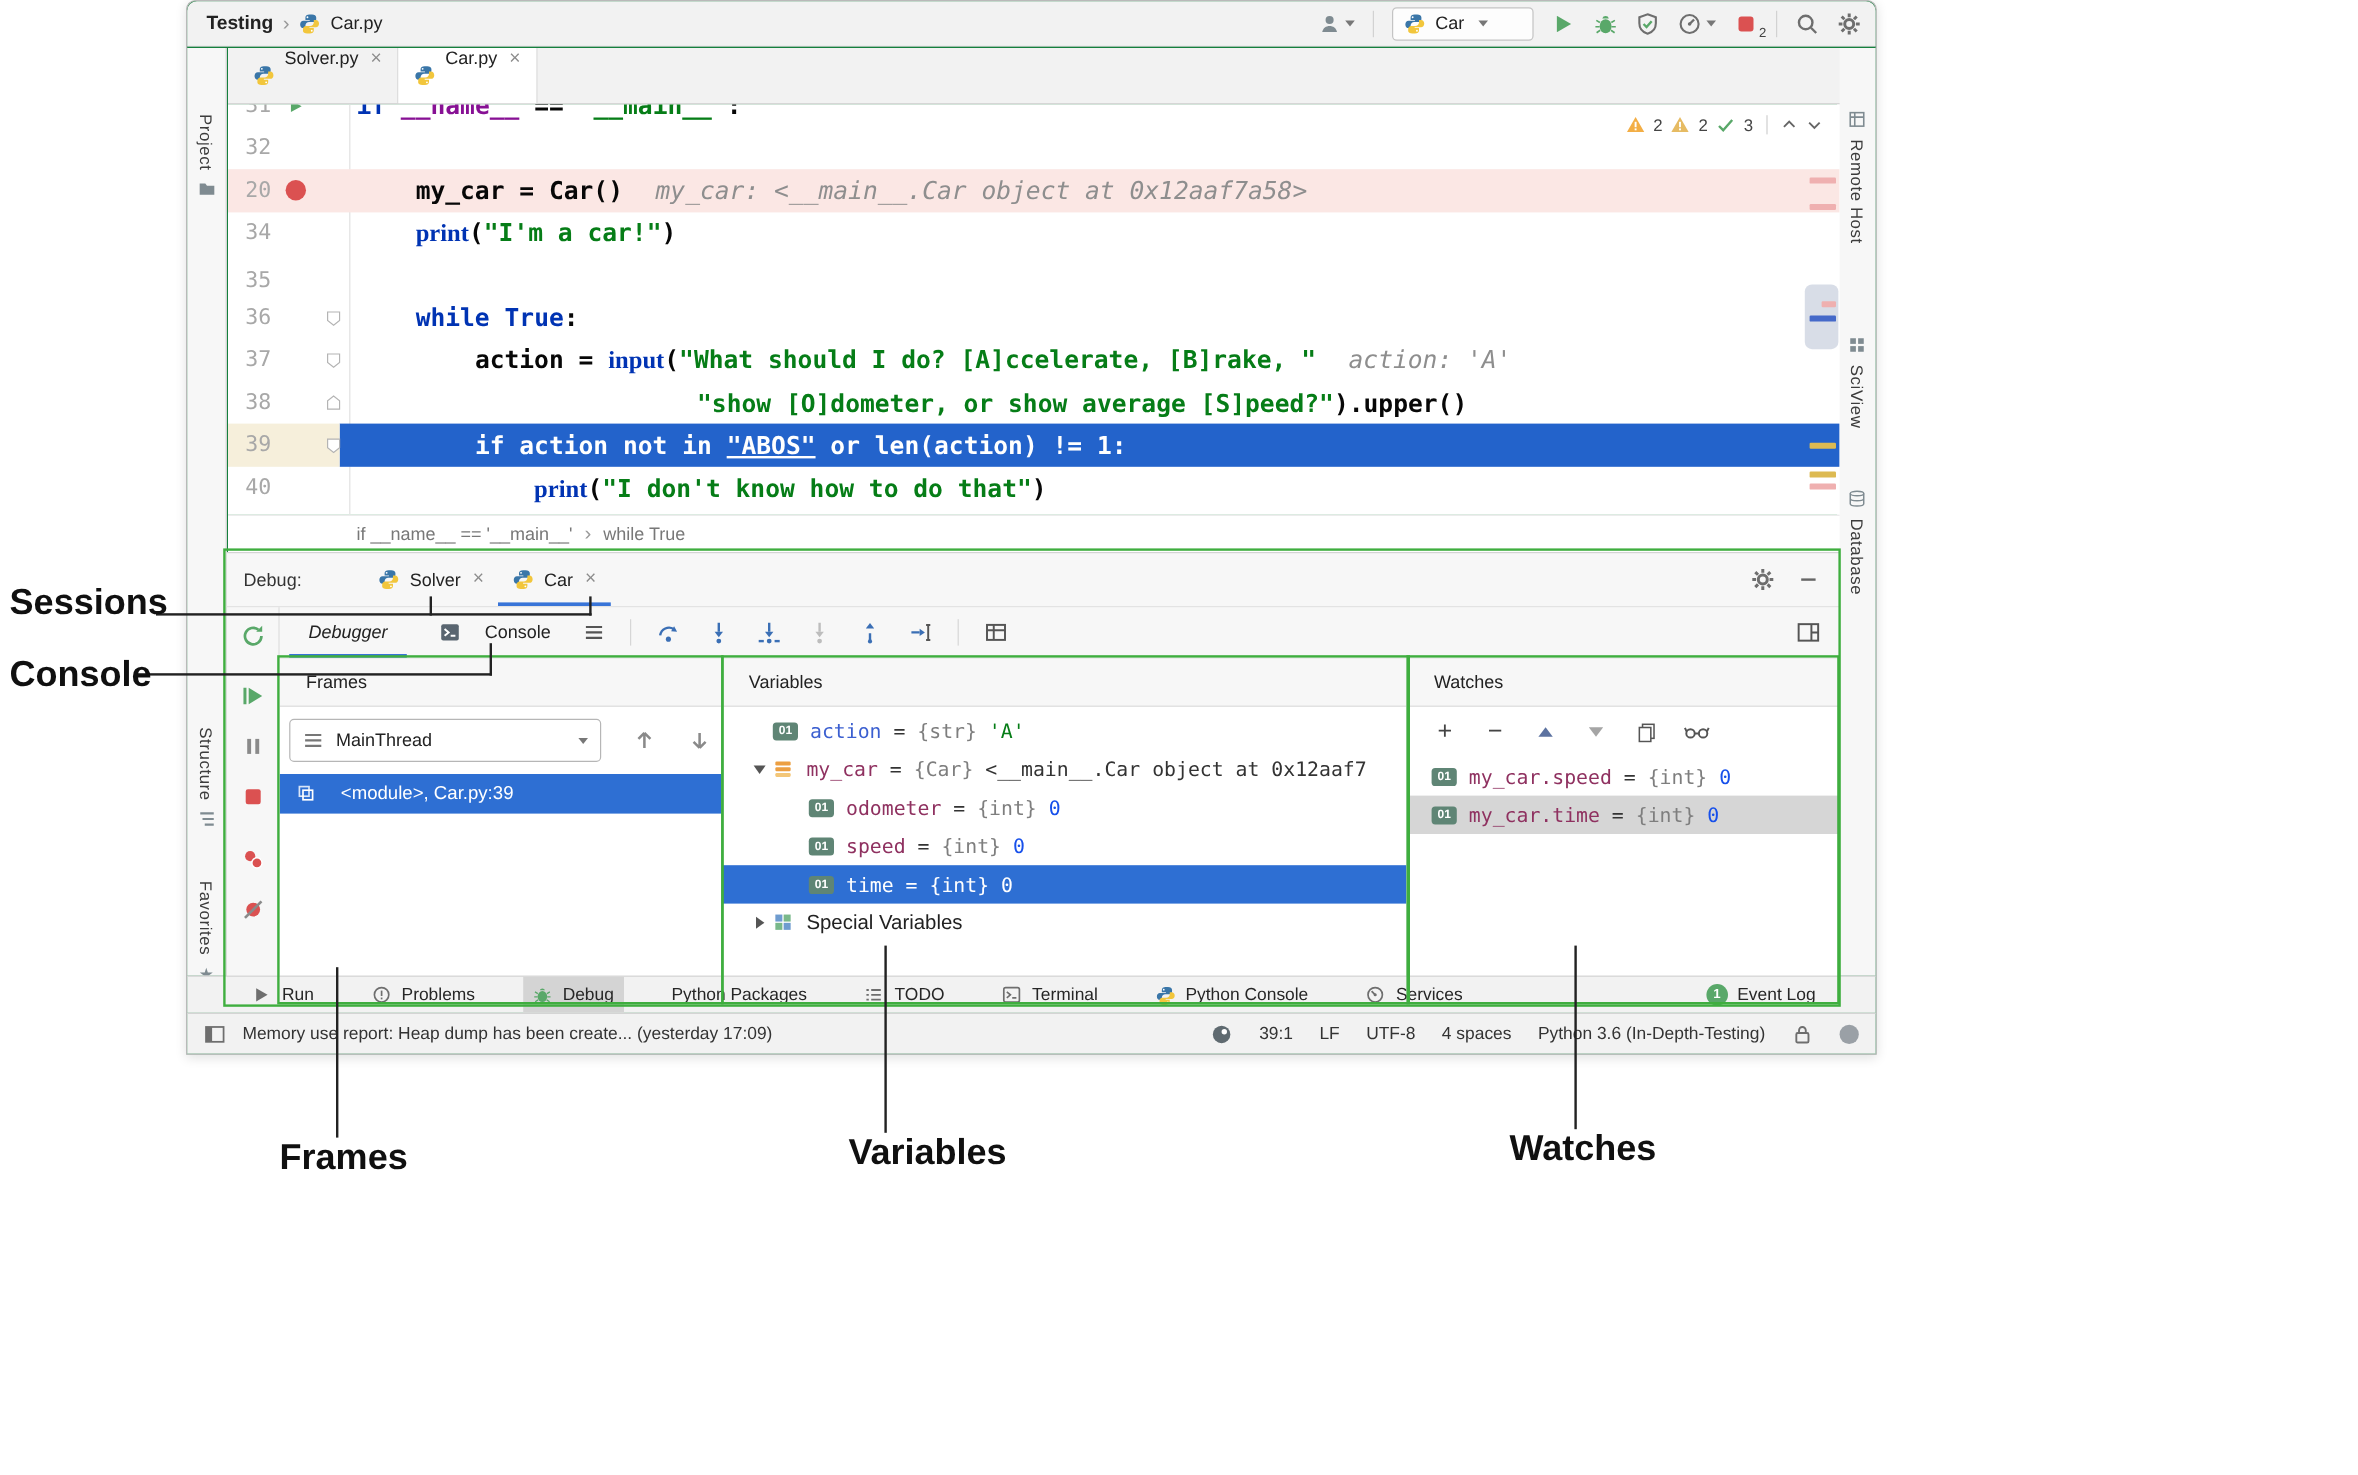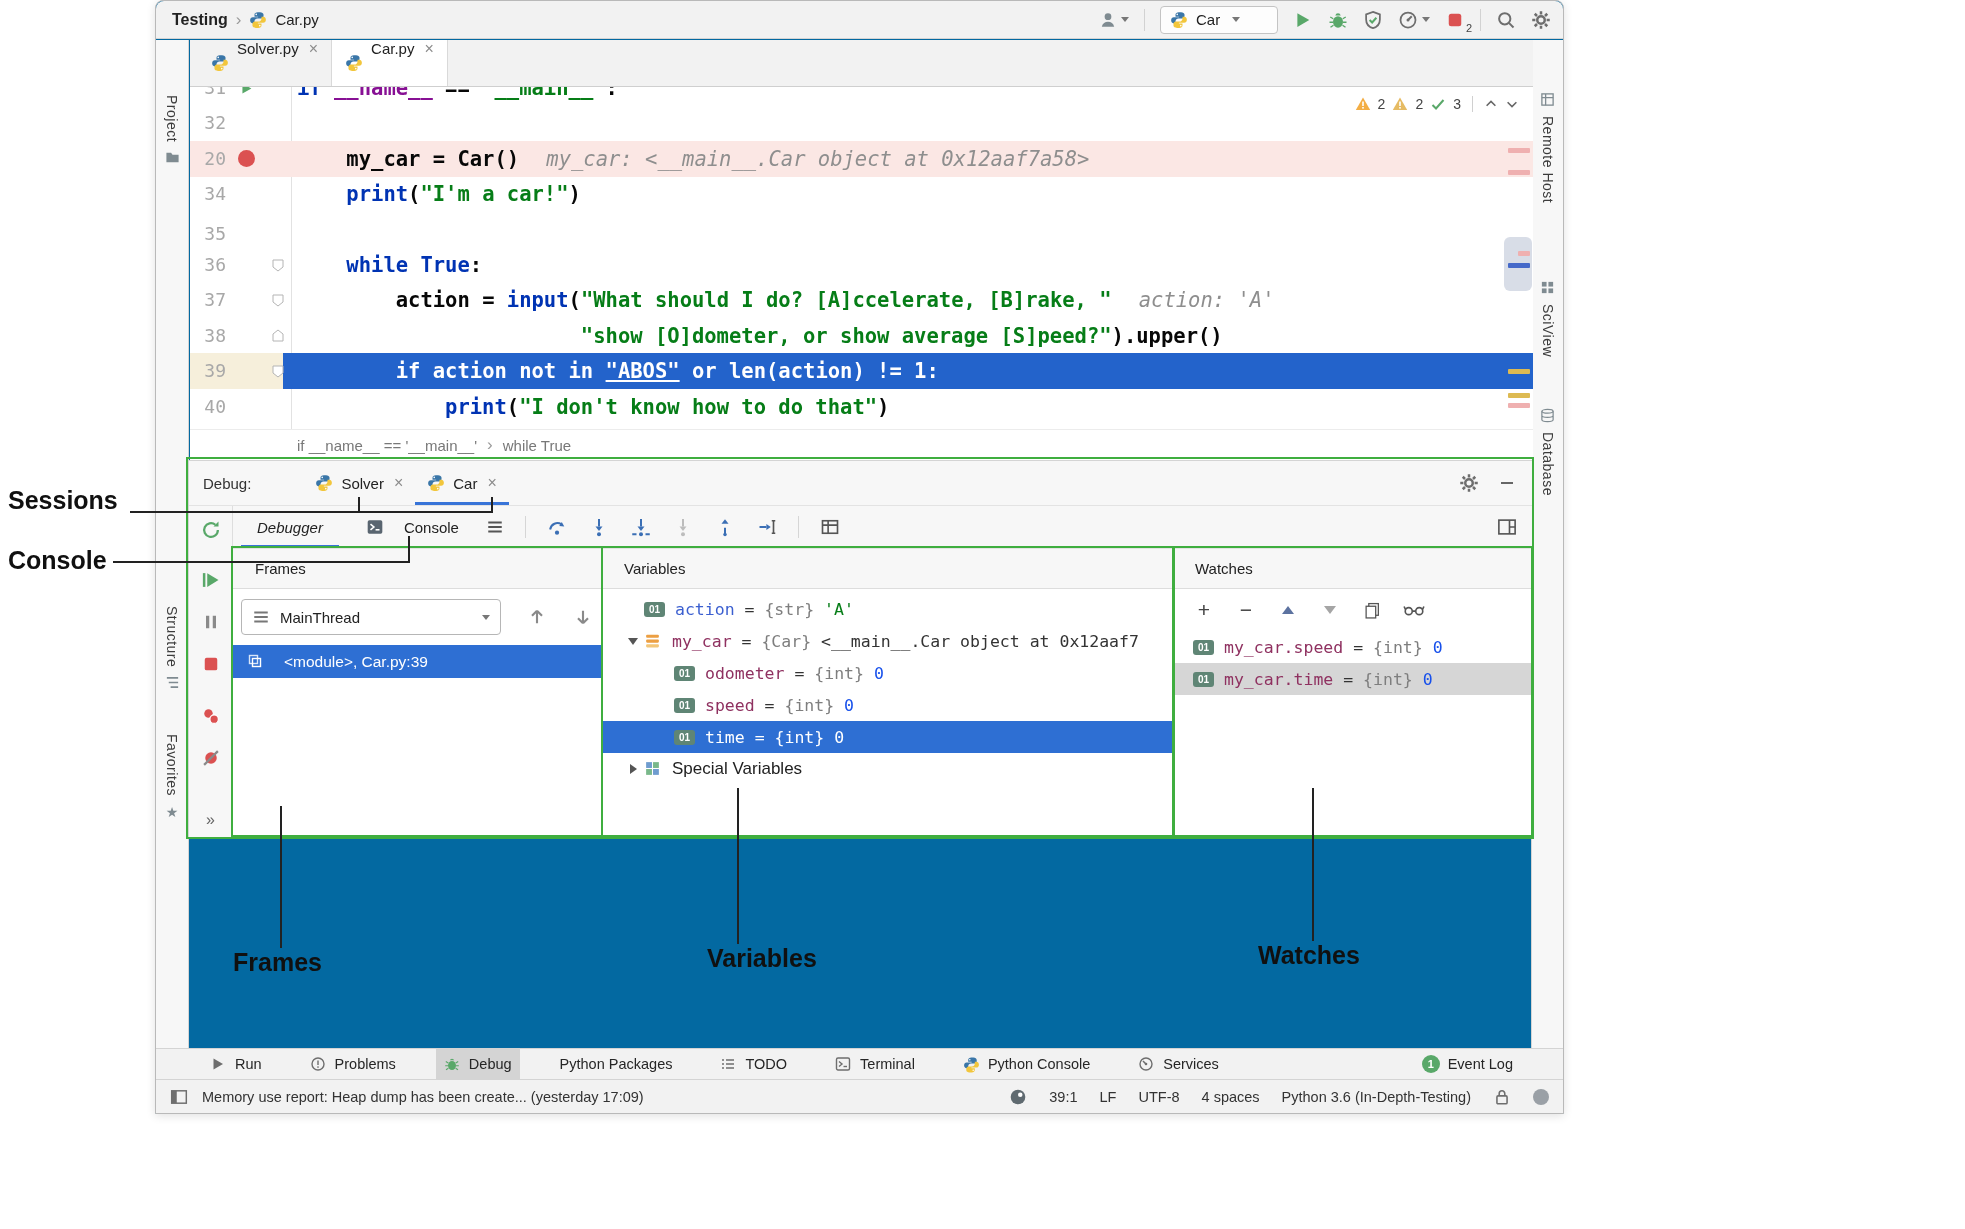--- a/index.html
+++ b/index.html
@@ -1,19 +1,19 @@
 <!DOCTYPE html>
 <html style="--accent: #3874d8; --exec-line: #2363cb; --breakpoint-line: #fbe7e4; --selection: #2e6fd3; --selection-inactive: #d6d6d6; --green: #59a869; --red: #db5151; --warning: #f3ae45; --keyword: #0033b3; --string: #067d17; --number: #1750eb; --hint: #8e8e8e; --varname: #8f3160; --varname-accent: #3b5fd0; --annotation: #3fae3f;"><head>
 <meta charset="utf-8">
 <style>
   * { margin:0; padding:0; box-sizing:border-box; }
   html,body { width:1965px; height:1229px; background:#fff; overflow:hidden;
     font-family:"Liberation Sans", sans-serif; }
-  .ide { position:absolute; left:155px; top:0; width:1409px; height:1114px;
-    background:#0369a1; border:1px solid #b9b9b9; border-radius:8px 8px 0 0;
+  .ide { position:absolute; left:155px; top:0; width:1409px; height:879px;
+    background:#15803d; border:1px solid #b9b9b9; border-radius:8px 8px 0 0;
     box-shadow:0 2px 10px rgba(0,0,0,.12); }
   
   .titlebar { position:absolute; left:0; top:0; right:0; height:38px; background:#f2f2f2;
     border-bottom:1px solid #d4d4d4; display:flex; align-items:center; padding:0 12px 0 16px;
     border-radius:8px 8px 0 0; }
   .crumb { display:flex; align-items:center; gap:8px; font-size:15px; color:#222; }
   .crumb-proj { font-weight:bold; font-size:16px; }
   .crumb-sep { color:#9a9a9a; font-size:17px; }
   .tb-right { margin-left:auto; display:flex; align-items:center; gap:15px; }
   .ic { display:inline-flex; align-items:center; justify-content:center; }
@@ -51,21 +51,21 @@
     align-items:center; justify-content:center; z-index:2; }
   .cl .gmk { position:absolute; left:82px; top:0; height:36px; display:flex; align-items:center; z-index:2; }
   .cl .code { position:absolute; left:107px; right:30px; top:0; height:36px; white-space:pre;
     font:600 20.5px/36px "DejaVu Sans Mono", monospace; color:#070707; z-index:2; }
   .rowbg { position:absolute; inset:0; z-index:0; }
   .bg-bp { background:var(--breakpoint-line); }
   .bg-exec { left:93px; background:var(--exec-line); }
   .lnbg { position:absolute; left:0; top:0; bottom:0; width:93px; background:#f6efdb; z-index:1; }
   .bpdot { width:17px; height:17px; border-radius:50%; background:var(--red); }
   .c-k { color:var(--keyword); font-weight:700; }
-  .c-f { color:var(--keyword); }
+  .c-f { color:var(--keyword);font-family:Liberation Serif, serif; }
   .c-s { color:var(--string); }
   .c-t { color:#070707; }
   .c-d { color:#871094; }
   .c-w { color:#fff; }
   .c-wu { color:#fff; font-weight:700; text-decoration:underline; }
   .c-hint { color:var(--hint); font-style:italic; font-weight:500; margin-left:2.2ch; }
   .insp { position:absolute; right:14px; top:9px; display:flex; align-items:center; gap:7px;
     font-size:14px; color:#444; z-index:4; }
   .insp-sep { width:1px; height:16px; background:#d0d0d0; margin:0 4px; }
   .estripe { position:absolute; right:1px; top:0; bottom:0; width:28px; z-index:3; }
@@ -147,21 +147,21 @@
   .evlog { margin-left:auto; margin-right:42px; }
   .evbadge { width:18px; height:18px; border-radius:50%; background:var(--green); color:#fff;
     font-size:11px; font-weight:bold; display:flex; align-items:center; justify-content:center; }
   .status { position:absolute; left:0; right:0; bottom:0; height:34px; background:#f2f2f2;
     border-top:1px solid #d4d4d4; display:flex; align-items:center; gap:14px; padding:0 14px;
     font-size:14.5px; color:#333; }
   .sright { margin-left:auto; display:flex; align-items:center; gap:22px; }
   .graydot { width:16px; height:16px; border-radius:50%; background:#9aa0a6; display:inline-block; }
   
   .green { position:absolute; border:2px solid var(--annotation); pointer-events:none; z-index:40; }
-  .ann { position:absolute; font-weight:bold; font-size:25px; color:#101010; z-index:50; }
+  .ann { position:absolute; font-weight:bold; font-size:30px; color:#101010; z-index:50; }
   .ann-line { position:absolute; background:#222; z-index:45; }
 </style>
 </head>
 <body>
 
 <div class="ide">
 
   <div class="titlebar">
     <div class="crumb">
       <span class="crumb-proj">Testing</span>

